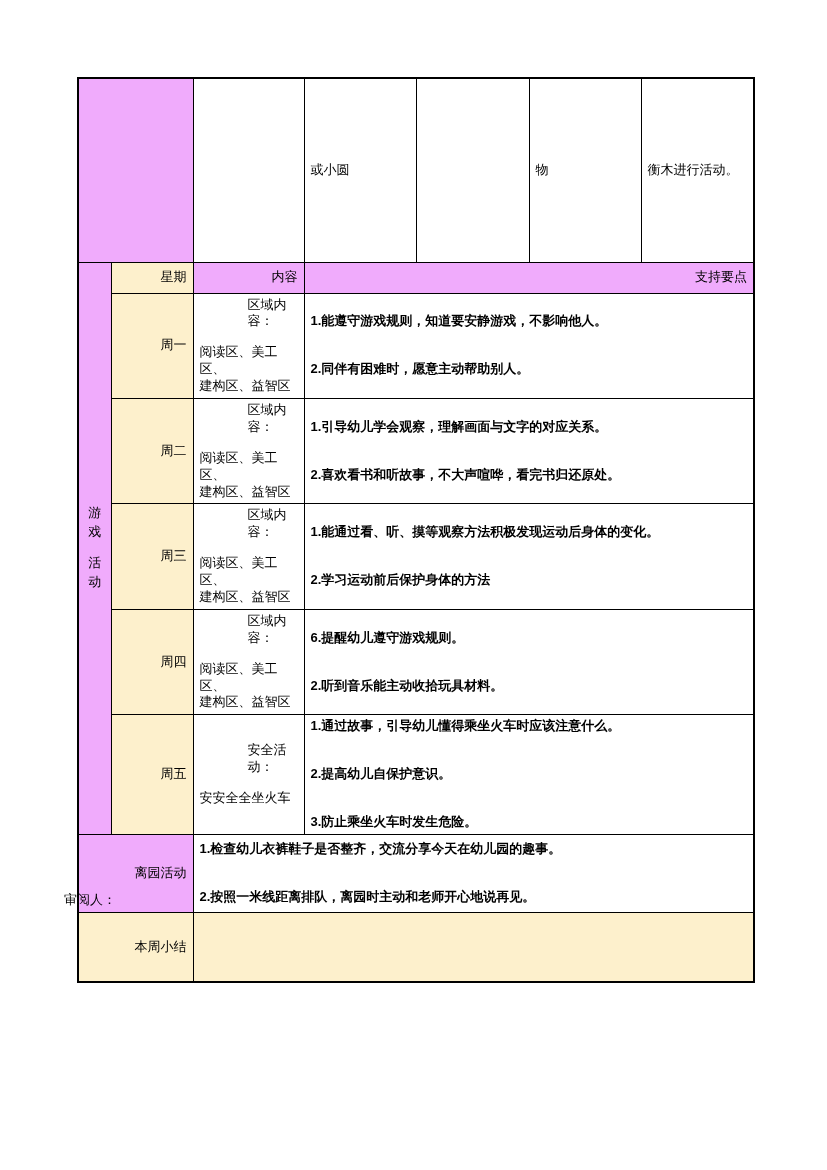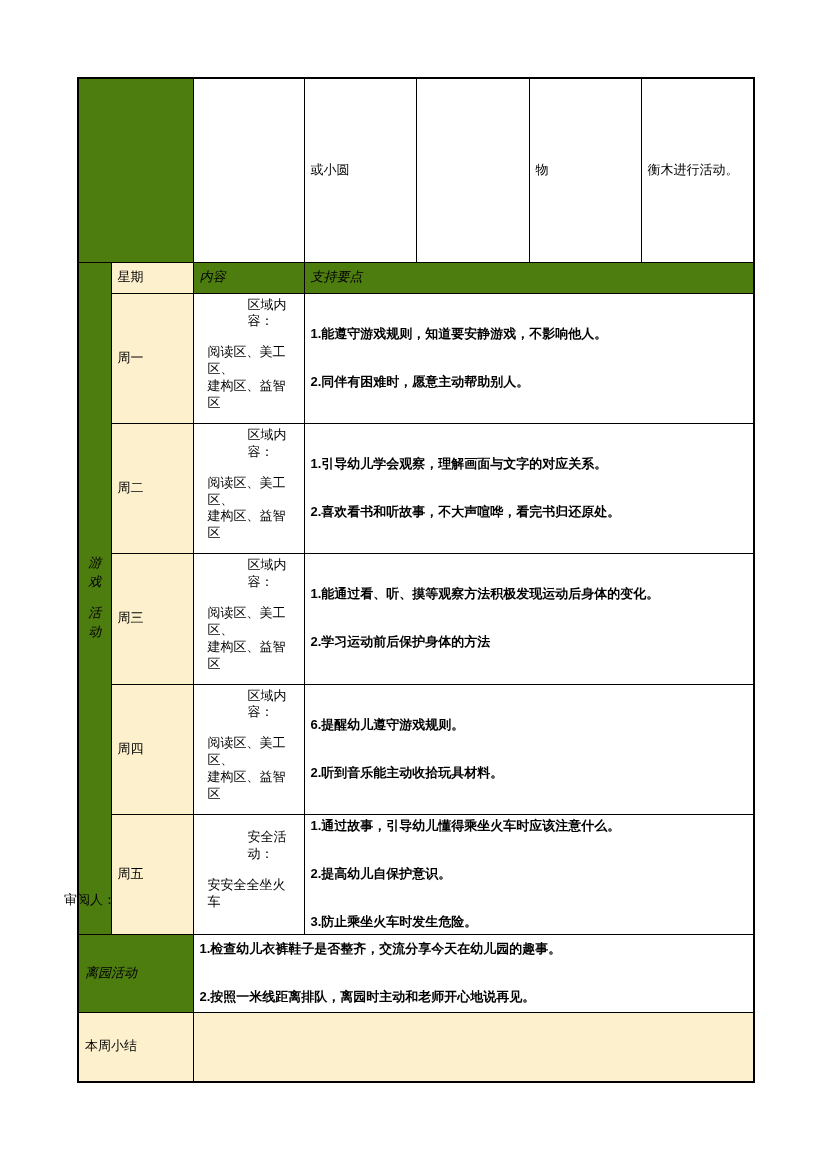--- a/index.html
+++ b/index.html
@@ -29,47 +29,47 @@
     font-size: 13px;
     line-height: 1.3;
   }
   table.plan td {
     border: 1px solid #000000;
     padding: 3px 6px;
     vertical-align: middle;
     overflow: hidden;
     word-break: break-all;
   }
-  td.gray  { background: #4d7c0f; font-style: italic; }
+  td.gray  { background: #f0abfc; }
   td.cream { background: #fdf0cc; }
   td.top-cell {
     vertical-align: top;
     padding-top: 5px;
   }
   td.center-cell {
-    text-align: left;
+    text-align: right;
   }
   td.side-cell {
     text-align: center;
     padding: 0;
   }
   .side-label span {
     display: block;
     line-height: 1.15;
     margin: 4px 0;
   }
   .side-label span.big-gap {
     margin-top: 16px;
   }
   td.content-cell {
     padding-left: 8px;
     padding-right: 4px;
   }
   .content-title { margin: 0 0 14px 0; padding-left: 48px; }
-  .content-body  { margin: 8px; white-space: pre-line; }
+  .content-body  { margin: 0; white-space: pre-line; }
   td.points-cell {
     padding-left: 10px;
     padding-right: 8px;
     font-weight: bold;
   }
   .points-cell p { margin: 0; }
   .points-cell p + p { margin-top: 31px; }
   .reviewer {
     position: absolute;
     left: 64px;

